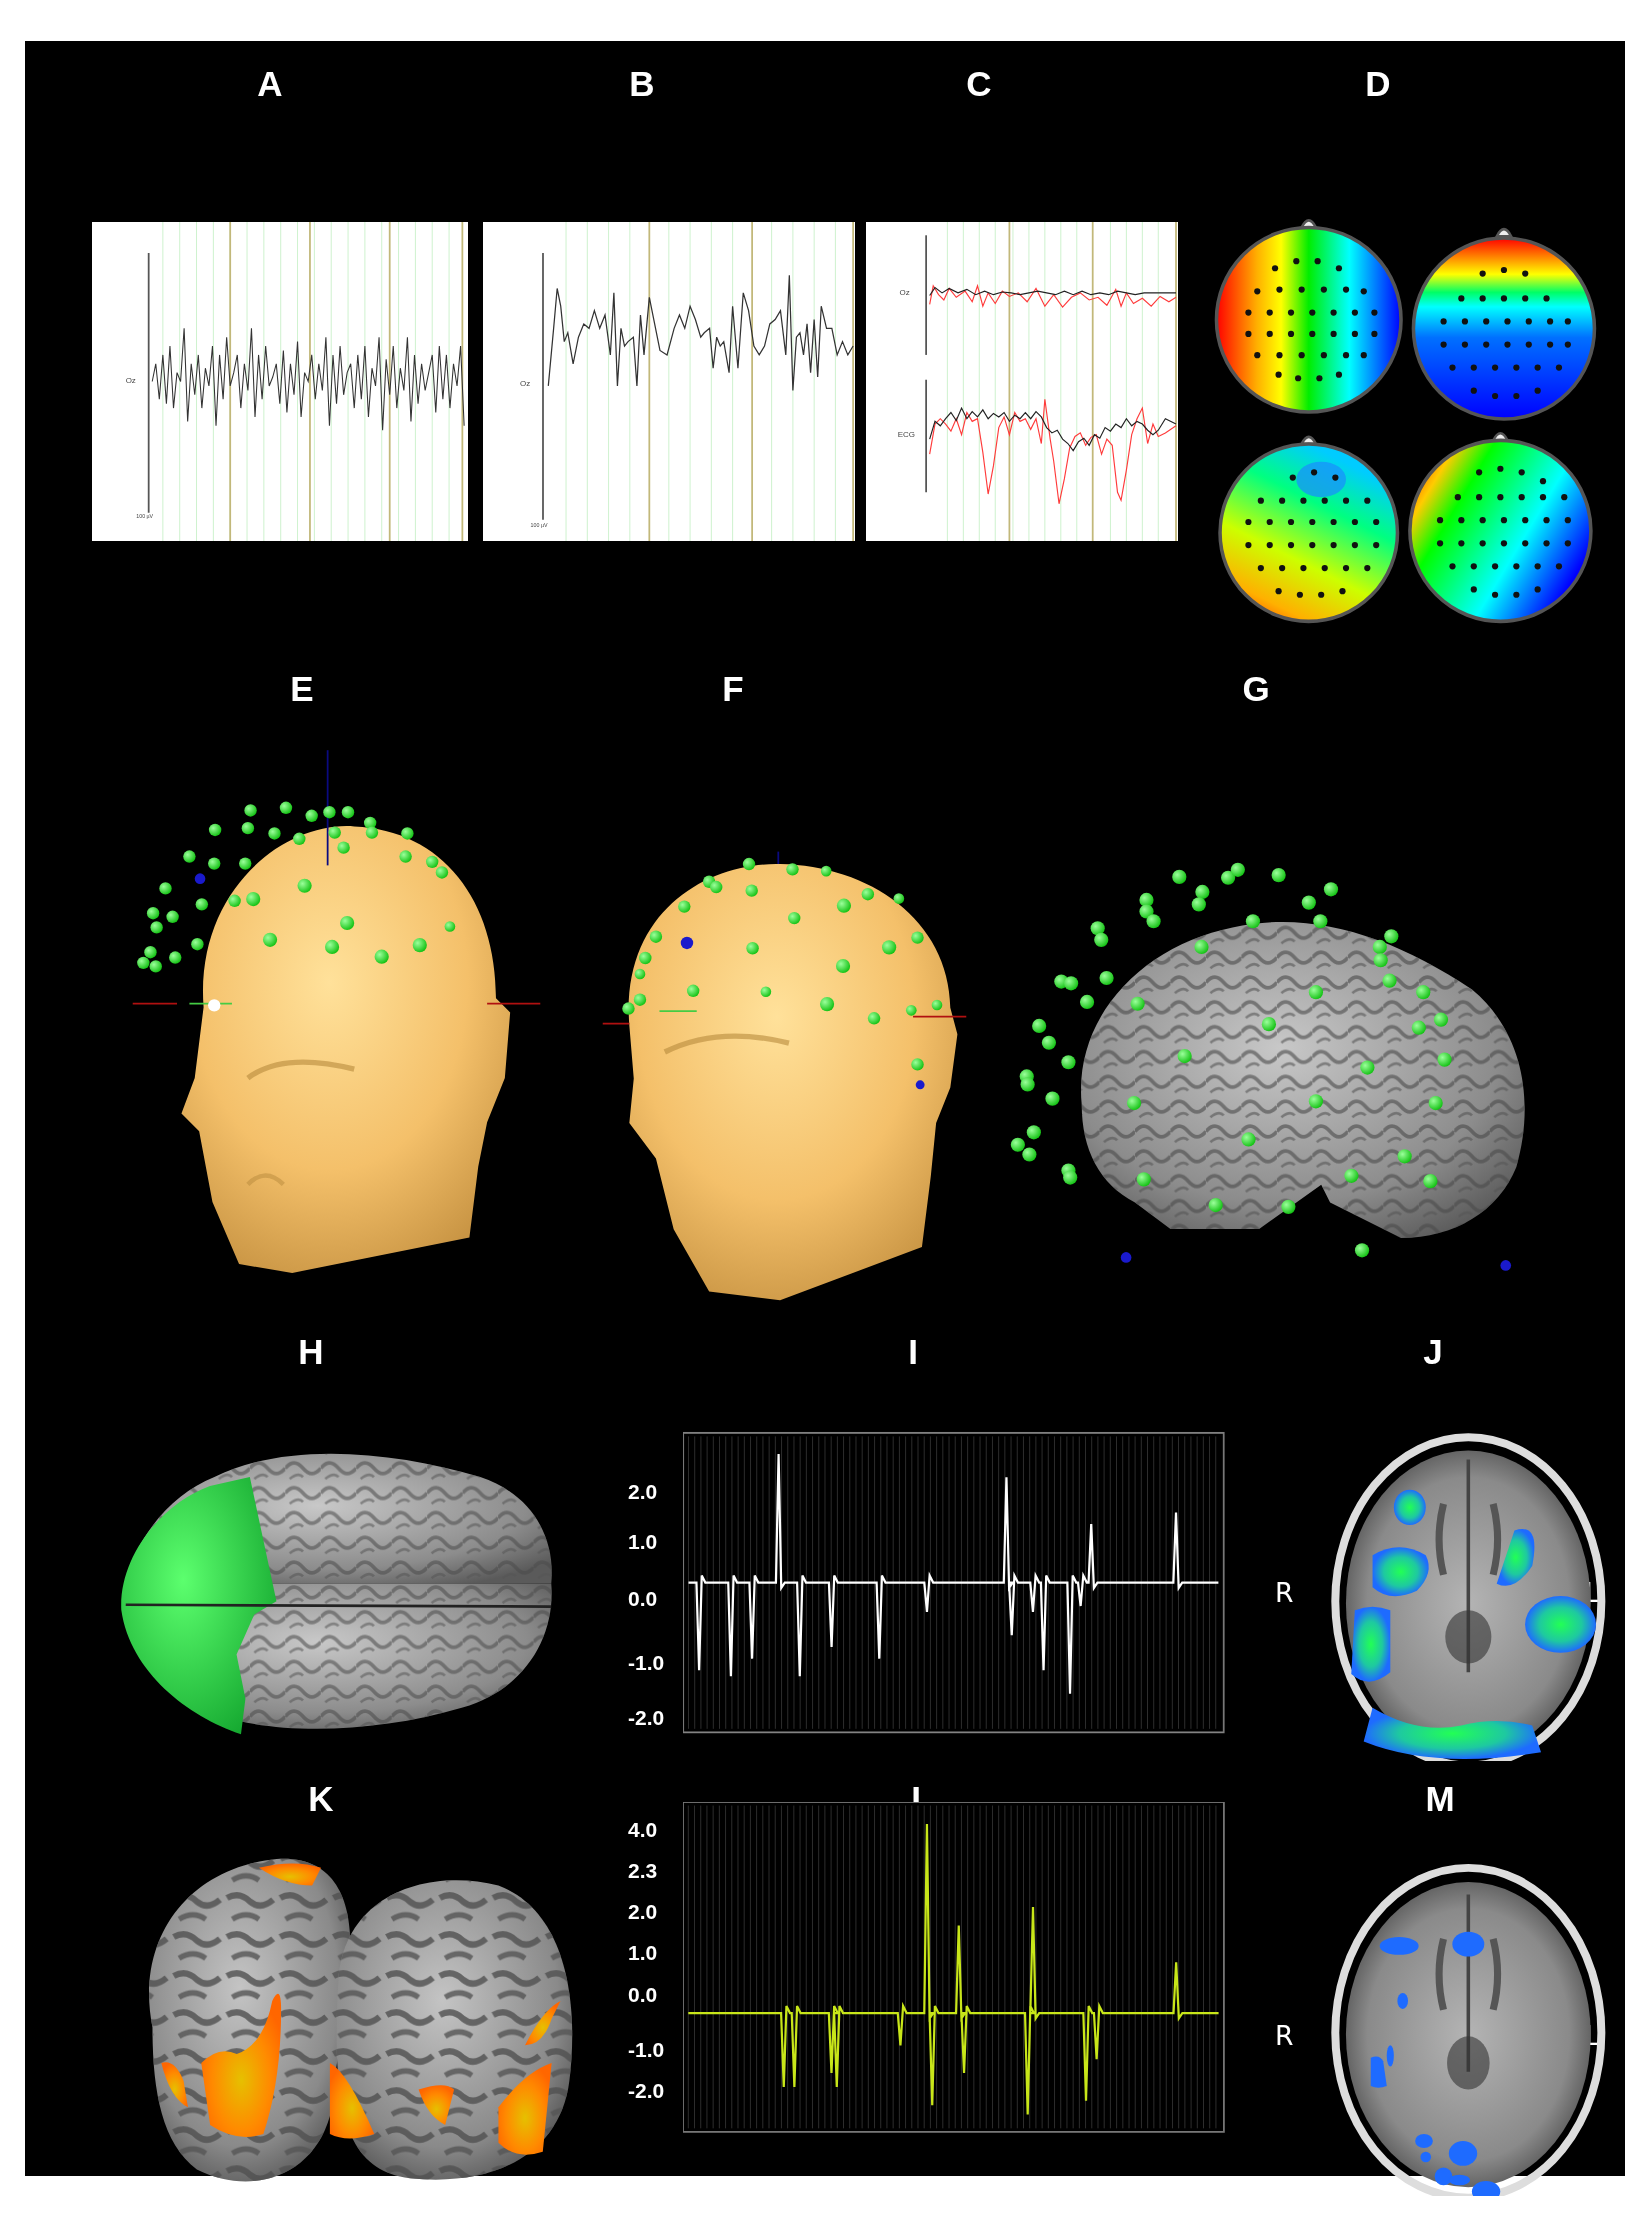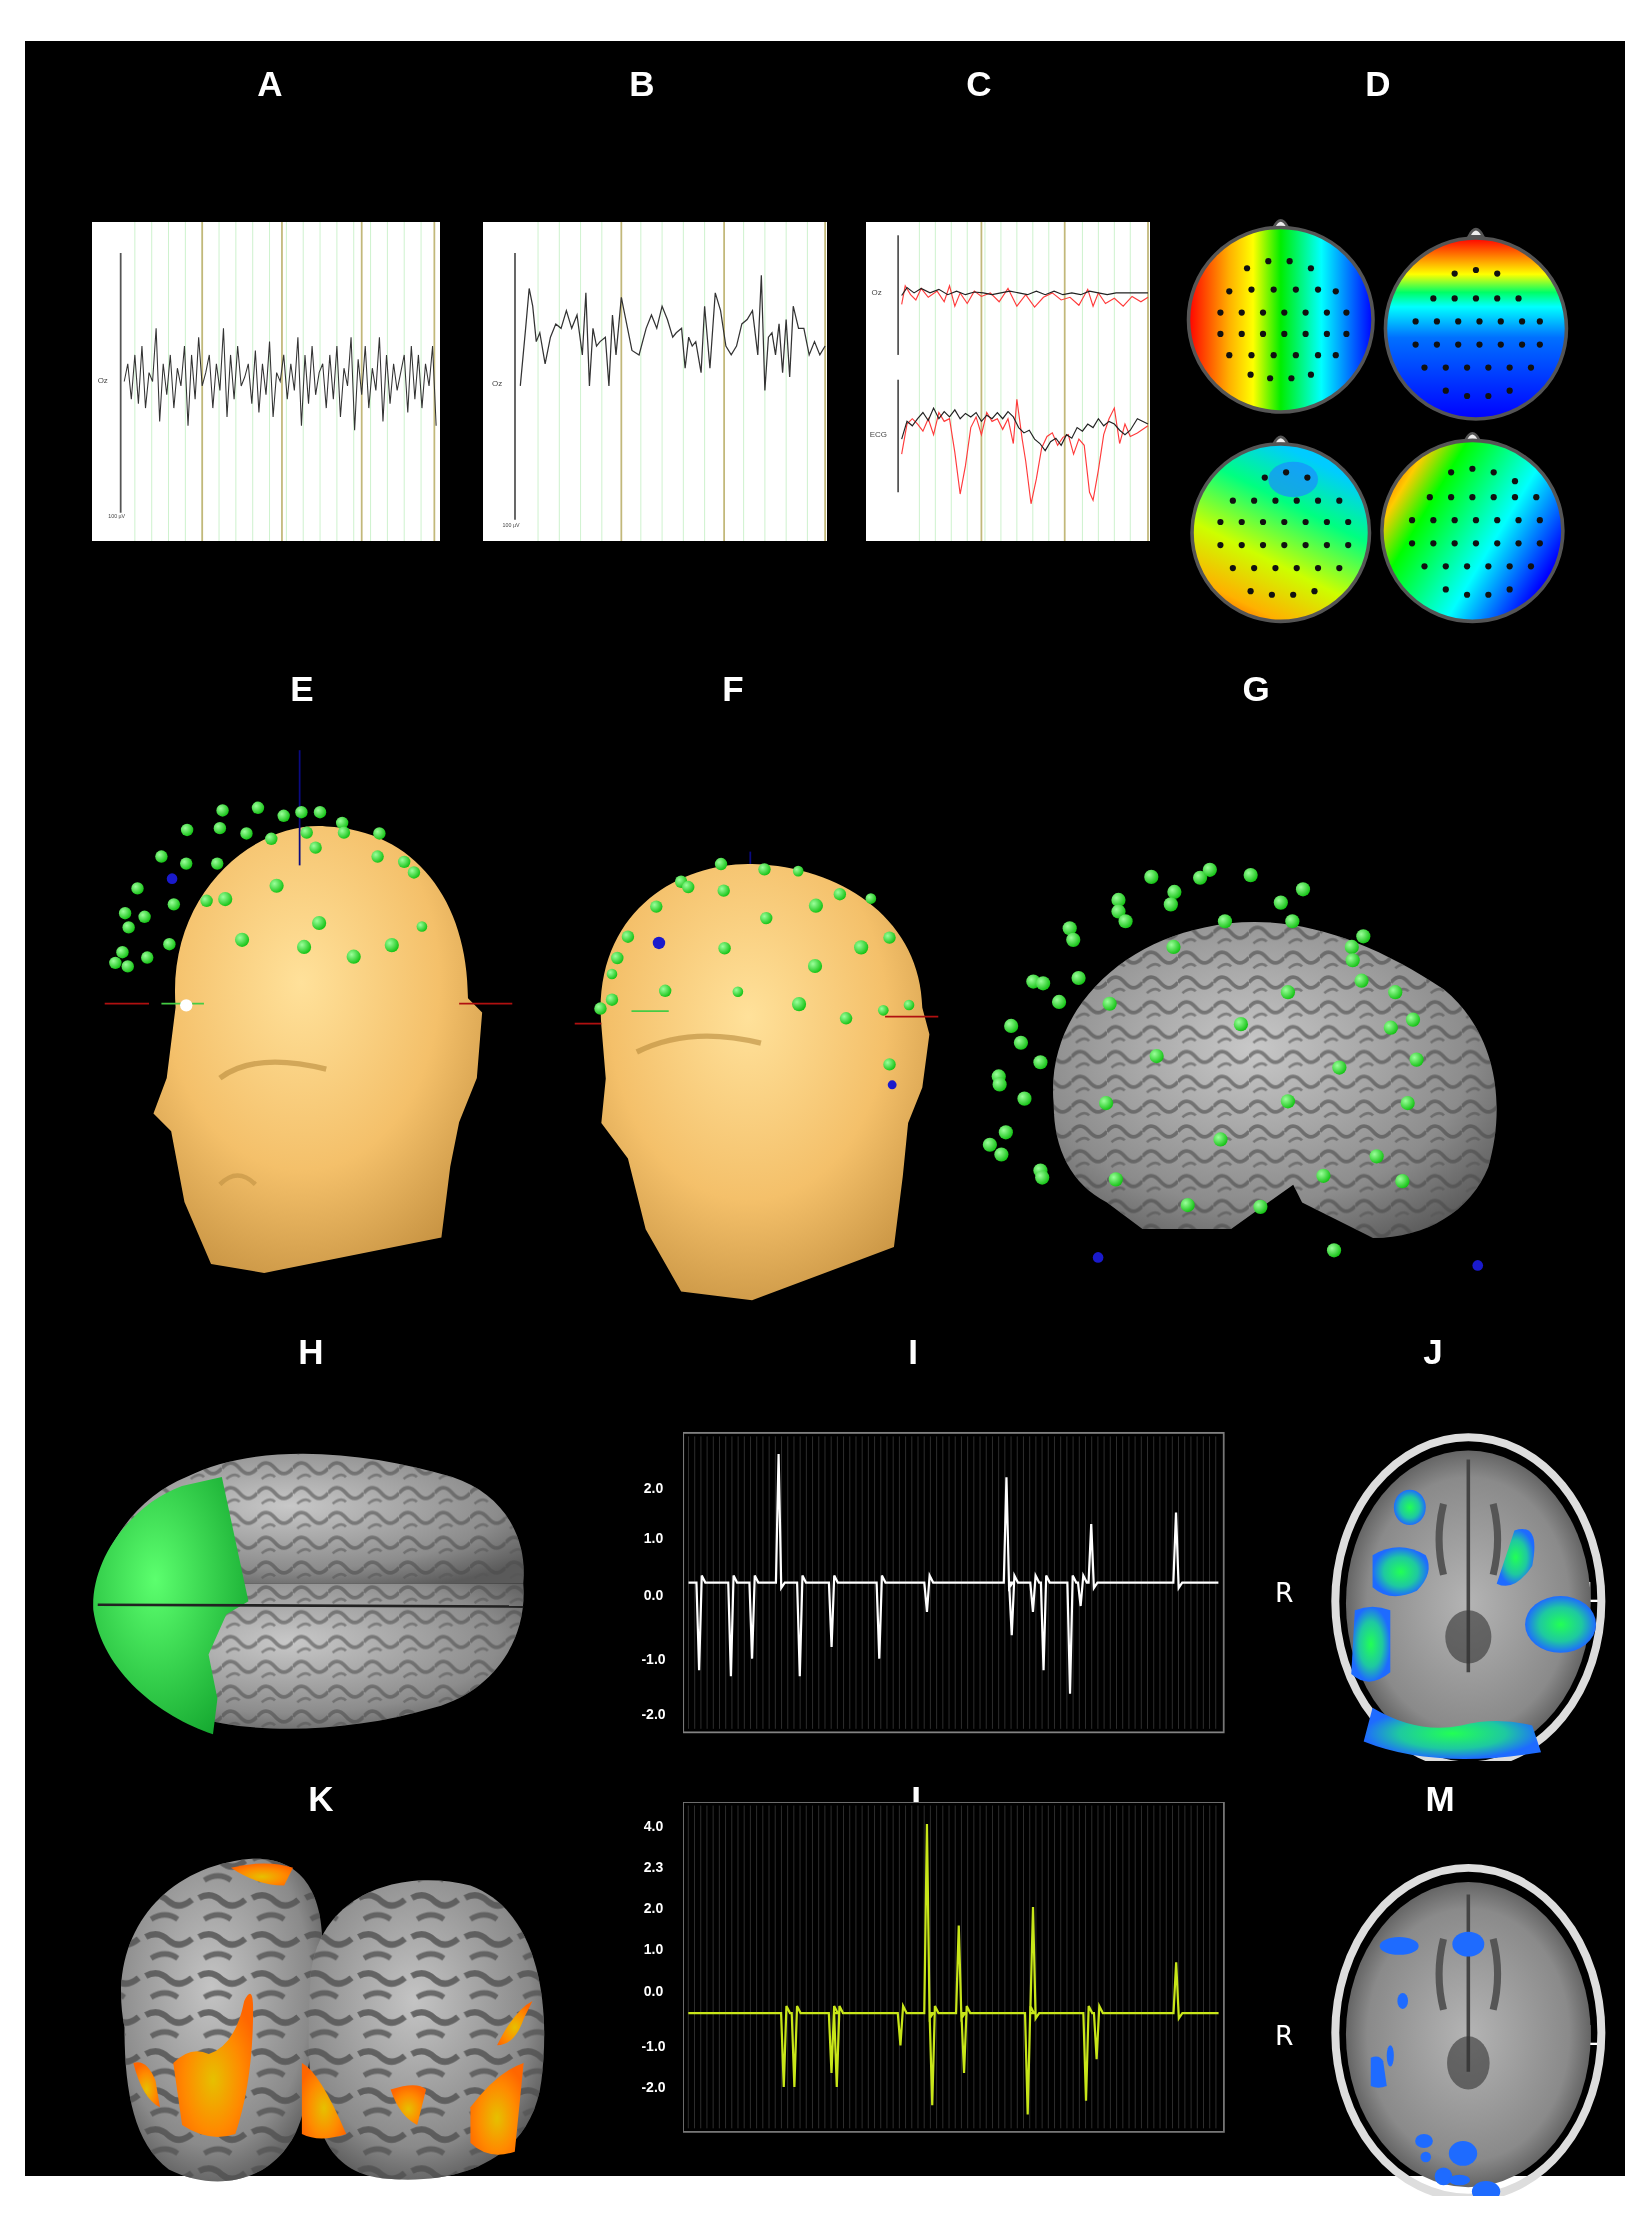--- a/index.html
+++ b/index.html
@@ -1,23 +1,23 @@
 <!DOCTYPE html>
 <html style="font-size:14px"><head>
 <meta charset="utf-8">
 <style>
   html,body{margin:0;padding:0;background:#fff;}
   body{width:1648px;height:2217px;position:relative;overflow:hidden;font-family:"Liberation Sans",sans-serif;}
   .figure{position:absolute;left:25px;top:41px;width:1600px;height:2135px;background:#000;}
   .label{position:absolute;color:#fff;font-weight:bold;font-size:35px;font-family:"Liberation Sans",sans-serif;transform:translateX(-50%);}
-  .panel{position:absolute;}
+  .panel{position:absolute;padding-left:28px;}
   .eeg{background:#fff;}
   .eeg svg{display:block;}
   .side{position:absolute;color:#fff;font-size:26.6px;font-family:"DejaVu Sans",sans-serif;}
-  .ytick{position:absolute;color:#fff;font-weight:bold;font-size:14px;font-family:"Liberation Sans",sans-serif;text-align:center;width:51px;}
+  .ytick{position:absolute;color:#fff;font-weight:bold;font-size:21px;font-family:"Liberation Sans",sans-serif;text-align:left;width:51px;}
 </style>
 </head>
 <body>
 
 <div class="figure">
 
   <div class="label" style="left:245px;top:23px">A</div>
   <div class="label" style="left:617px;top:23px">B</div>
   <div class="label" style="left:954px;top:23px">C</div>
   <div class="label" style="left:1353px;top:23px">D</div>

